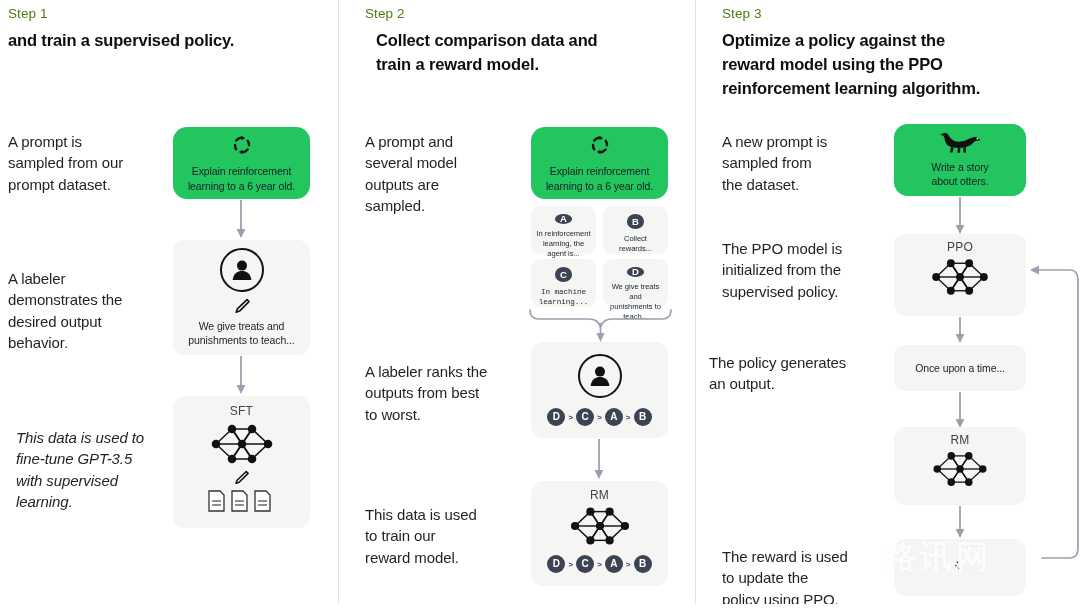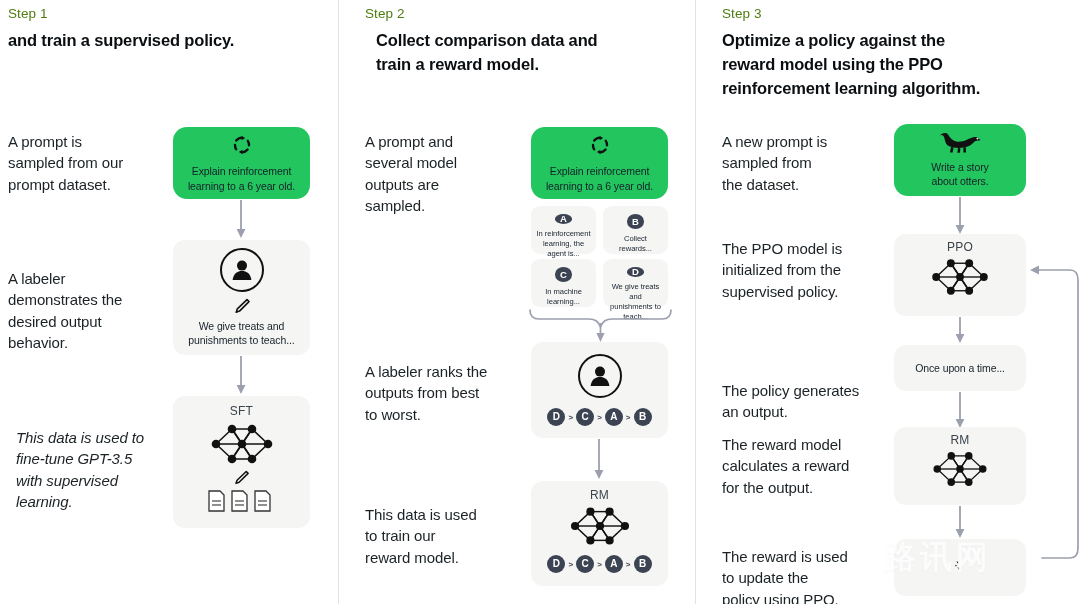--- a/index.html
+++ b/index.html
@@ -313,21 +313,21 @@
       <div class="opt-text" style="white-space:pre-line;">In reinforcement
 learning, the
 agent is...</div>
     </div>
     <div class="opt" style="left:264px; top:206px; width:65px; height:48px;">
       <div class="badge">B</div>
       <div class="opt-text" style="white-space:pre-line;">Collect rewards...</div>
     </div>
     <div class="opt" style="left:192px; top:259px; width:65px; height:48px;">
       <div class="badge">C</div>
-      <div class="opt-text" style="white-space:pre-line;">In machine
+      <div class="opt-text" style="white-space:pre-line;font-family:Liberation Mono, monospace;">In machine
 learning...</div>
     </div>
     <div class="opt" style="left:264px; top:259px; width:65px; height:48px;">
       <div class="badge">D</div>
       <div class="opt-text" style="white-space:pre-line;">We give treats and
 punishments to
 teach...</div>
     </div>
 
     <div class="arrow" style="left:188px; top:308px;">
@@ -417,26 +417,23 @@
     </div>
 
     <div class="desc" style="left:26px; top:131px; width:170px; white-space:pre-line;">A new prompt is
 sampled from
 the dataset.</div>
 
     <div class="desc" style="left:26px; top:238px; width:180px; white-space:pre-line;">The PPO model is
 initialized from the
 supervised policy.</div>
 
-    <div class="desc" style="left:26px; top:352px; width:185px; white-space:pre-line;margin-top:28px;">The policy generates
+    <div class="desc" style="left:13px; top:352px; width:185px; white-space:pre-line;">The policy generates
 an output.</div>
 
-    <div class="desc" style="left:26px; top:434px; width:180px; white-space:pre-line;">The reward model
-calculates a reward
-for the output.</div>
 
     <div class="desc" style="left:26px; top:527px; width:180px; white-space:pre-line;margin-top:19px;">The reward is used
 to update the
 policy using PPO.</div>
 
     <div class="card green" style="left:198px; top:124px; width:132px; height:72px;">
       <span style="margin-bottom:6px;">
         <svg width="46" height="22" viewBox="0 0 46 22">
           <path d="M3 3.5 C5 2 7 3.6 7.5 6.4 C8.2 10.6 9.5 13.2 13 14.6
                    C16.4 16 22 16.4 27 15.6 C31 15 34.5 13.2 36.6 10.6

